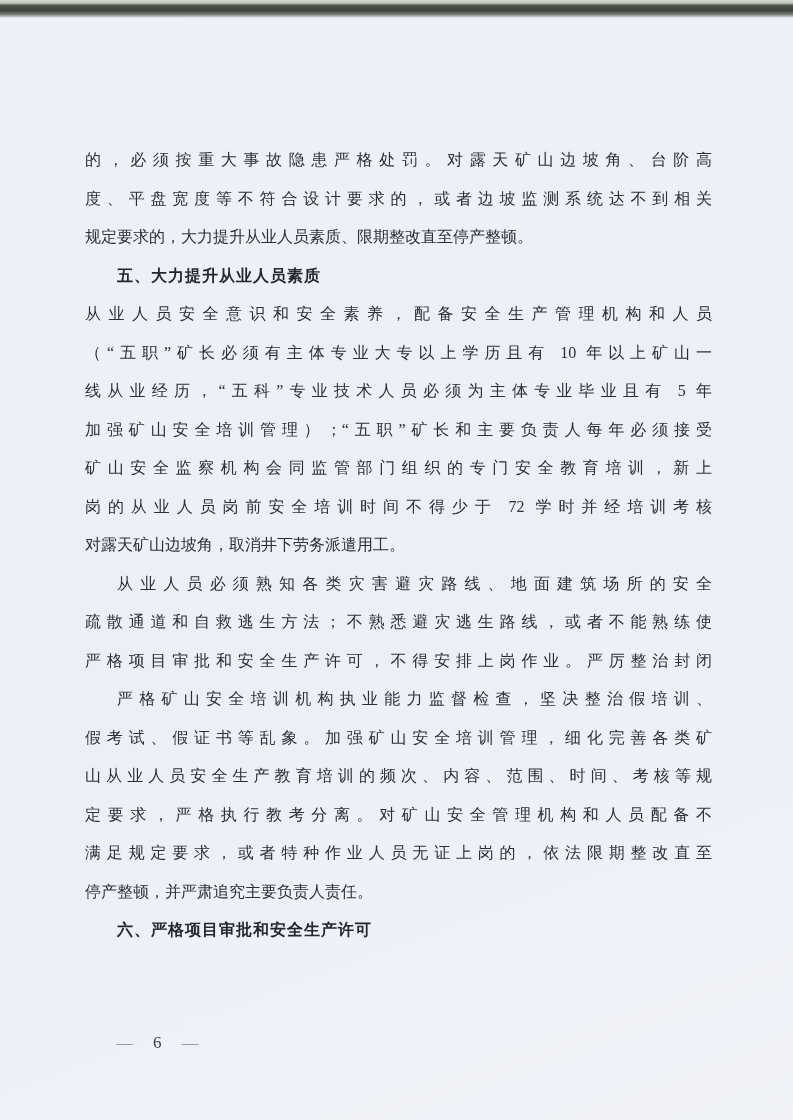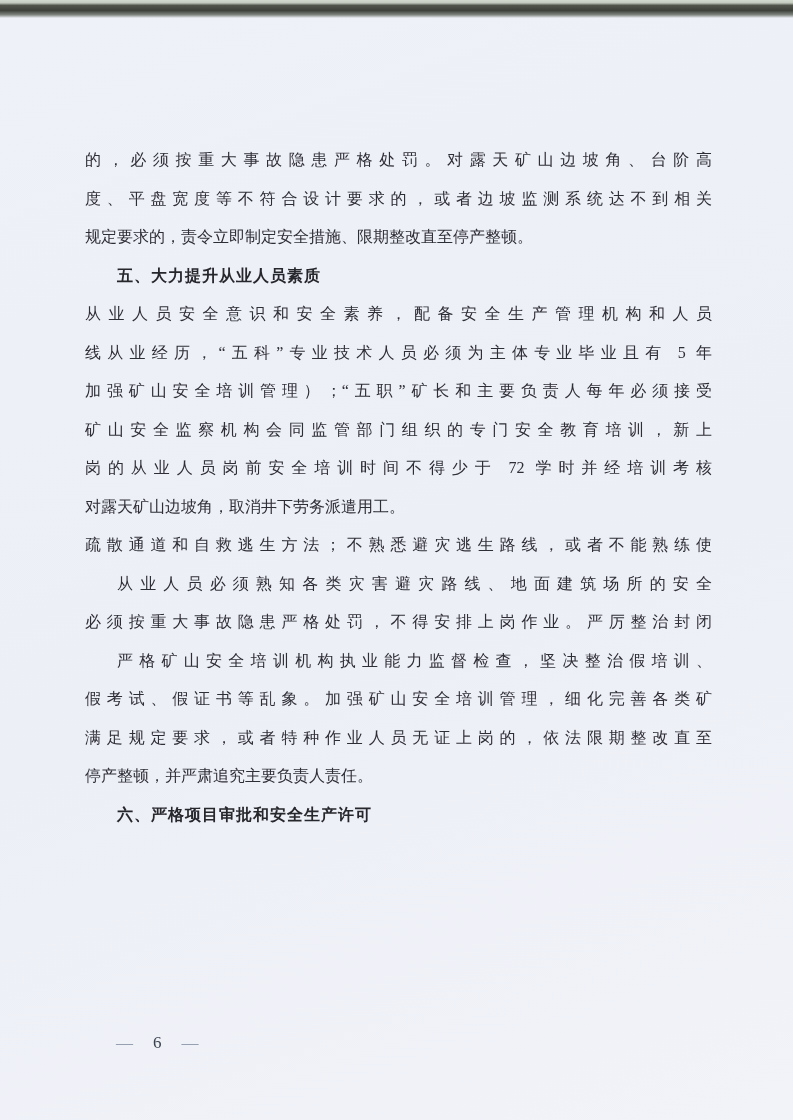--- a/index.html
+++ b/index.html
@@ -86,33 +86,36 @@
 </style>
 </head>
 <body>
 
 <div class="page">
   <div class="scan-edge"></div>
 
   <div class="text-block" id="text-block">
       <div class="line body">的，必须按重大事故隐患严格处罚。对露天矿山边坡角、台阶高</div>
       <div class="line body">度、平盘宽度等不符合设计要求的，或者边坡监测系统达不到相关</div>
-      <div class="line body-end">规定要求的，责令立即制定安全措施、限期整改直至停产整顿。</div>
+      <div class="line body-end">规定要求的，大力提升从业人员素质、限期整改直至停产整顿。</div>
       <div class="line heading">五、大力提升从业人员素质</div>
       <div class="line body">从业人员安全意识和安全素养，配备安全生产管理机构和人员</div>
+      <div class="line body">（“五职”矿长必须有主体专业大专以上学历且有 10 年以上矿山一</div>
       <div class="line body">线从业经历，“五科”专业技术人员必须为主体专业毕业且有 5 年</div>
       <div class="line body">加强矿山安全培训管理）；“五职”矿长和主要负责人每年必须接受</div>
       <div class="line body">矿山安全监察机构会同监管部门组织的专门安全教育培训，新上</div>
       <div class="line body">岗的从业人员岗前安全培训时间不得少于 72 学时并经培训考核</div>
       <div class="line body-end">对露天矿山边坡角，取消井下劳务派遣用工。</div>
+      <div class="line body-start">从业人员必须熟知各类灾害避灾路线、地面建筑场所的安全</div>
       <div class="line body">疏散通道和自救逃生方法；不熟悉避灾逃生路线，或者不能熟练使</div>
-      <div class="line body-start">从业人员必须熟知各类灾害避灾路线、地面建筑场所的安全</div>
-      <div class="line body">必须按重大事故隐患严格处罚，不得安排上岗作业。严厉整治封闭</div>
+      <div class="line body">严格项目审批和安全生产许可，不得安排上岗作业。严厉整治封闭</div>
       <div class="line body-start">严格矿山安全培训机构执业能力监督检查，坚决整治假培训、</div>
       <div class="line body">假考试、假证书等乱象。加强矿山安全培训管理，细化完善各类矿</div>
+      <div class="line body">山从业人员安全生产教育培训的频次、内容、范围、时间、考核等规</div>
+      <div class="line body">定要求，严格执行教考分离。对矿山安全管理机构和人员配备不</div>
       <div class="line body">满足规定要求，或者特种作业人员无证上岗的，依法限期整改直至</div>
       <div class="line body-end">停产整顿，并严肃追究主要负责人责任。</div>
       <div class="line heading">六、严格项目审批和安全生产许可</div>
     </div>
 
   <div class="footer">
     <span class="dash">—</span>
     <span class="num">6</span>
     <span class="dash">—</span>
   </div>

